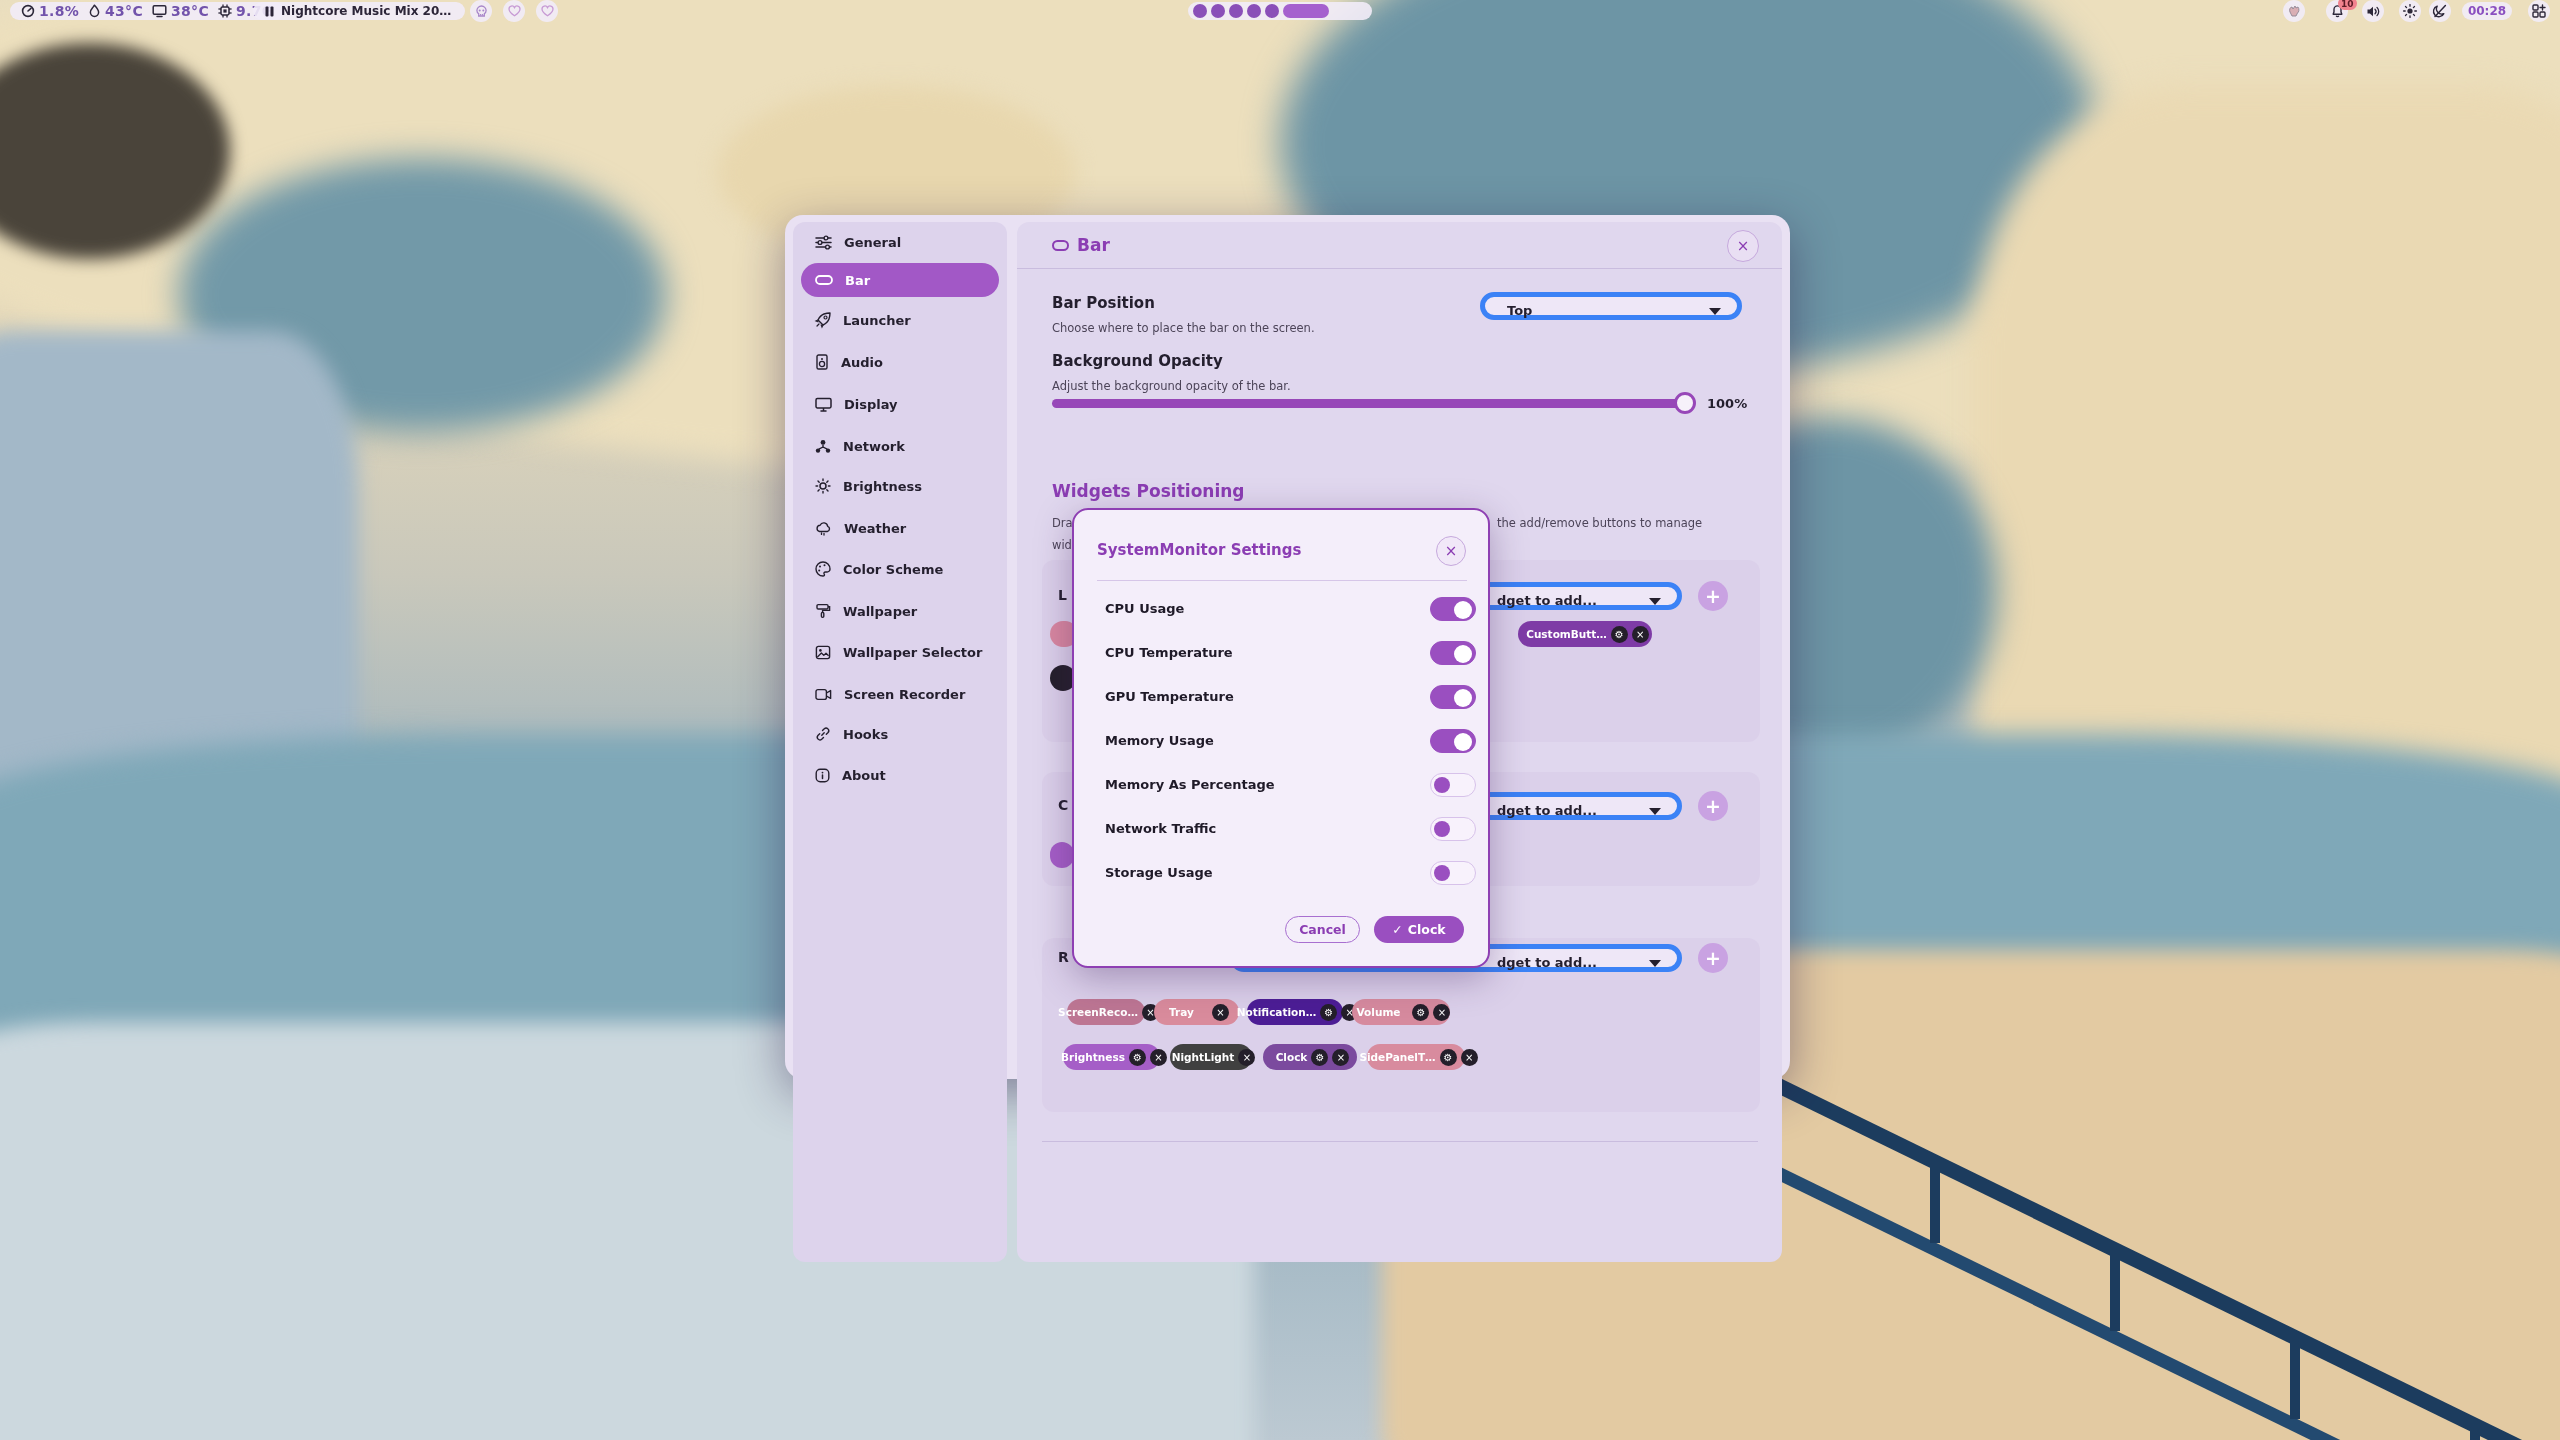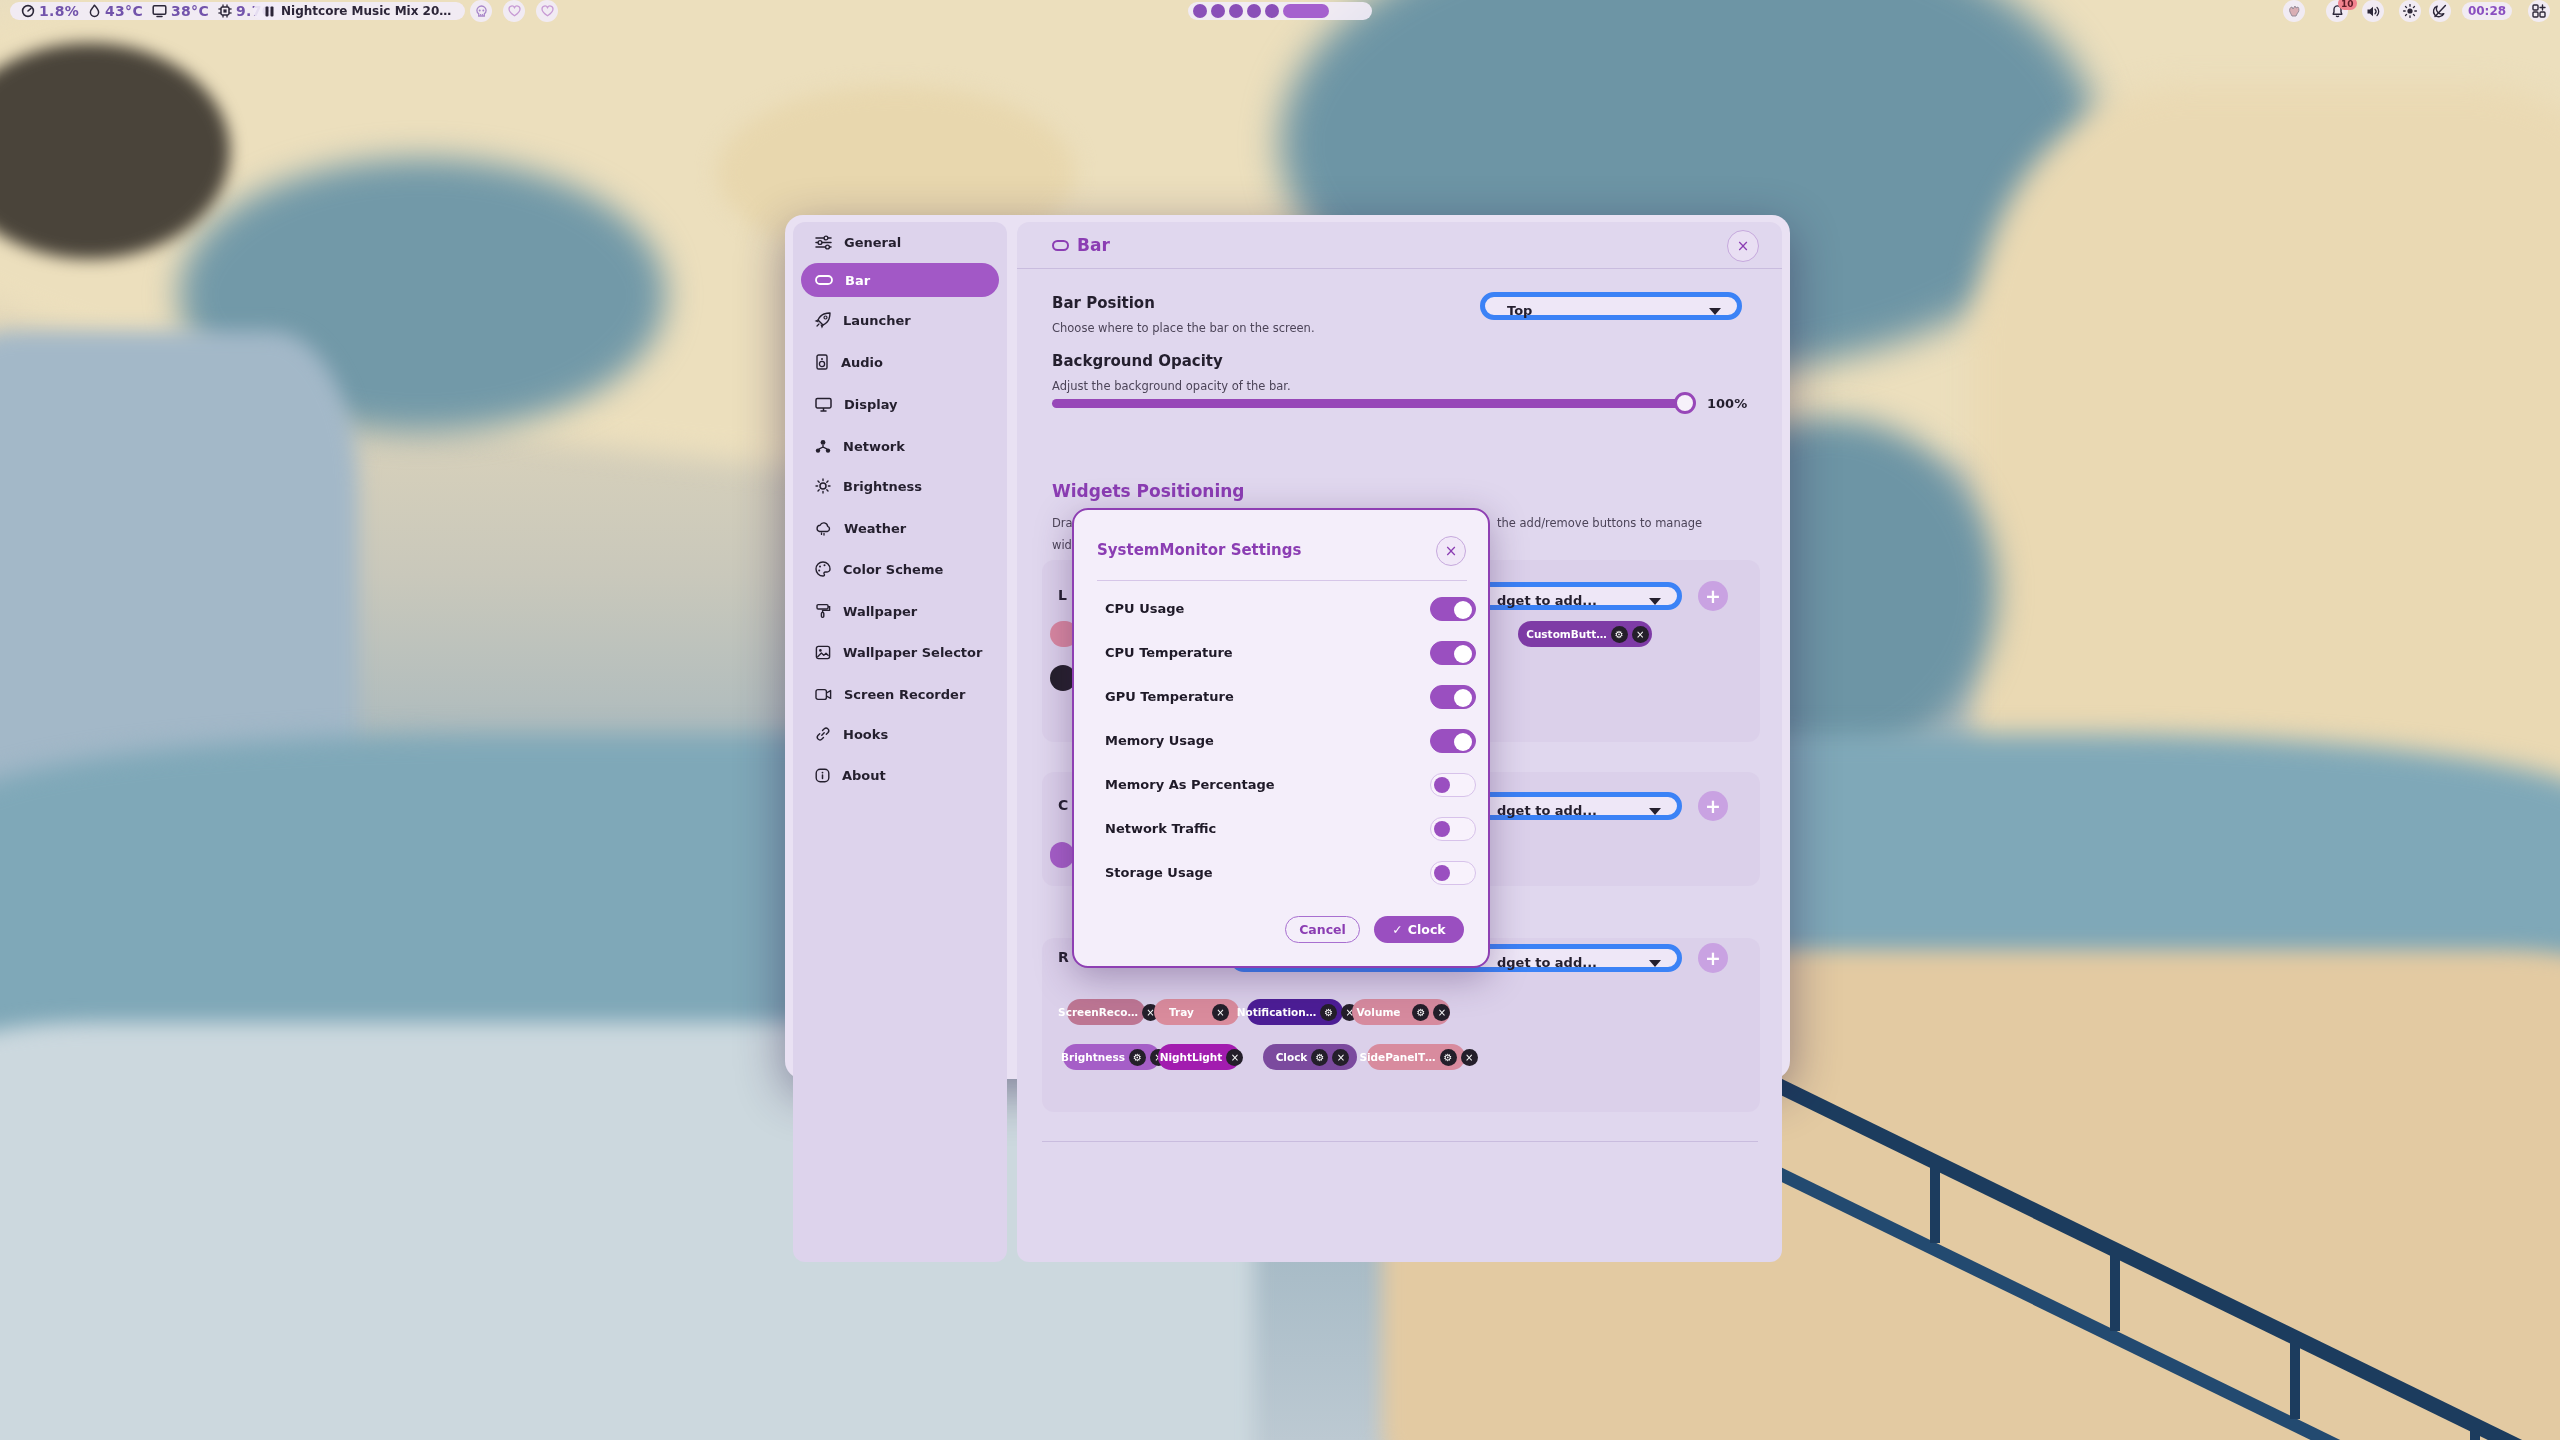--- a/index.html
+++ b/index.html
@@ -508,21 +508,21 @@
 
       <div class="chip" style="left: 21px; top: 106px; width: 97px; background: rgb(165, 94, 199);">
         <span class="cl">Brightness</span>
         <span class="mini">
             <span>⚙</span>
           </span>
         <span class="mini">
             <span>×</span>
           </span>
       </div>
-      <div class="chip" style="left: 116px; top: 106px; width: 82px; background: #a21caf;">
+      <div class="chip" style="left: 128px; top: 106px; width: 82px; background: #404040;">
         <span class="cl">NightLight</span>
         <span class="mini">
             <span>×</span>
           </span>
       </div>
       <div class="chip" style="left: 221px; top: 106px; width: 94px; background: rgb(123, 74, 158);">
         <span class="cl">Clock</span>
         <span class="mini">
             <span>⚙</span>
           </span>

